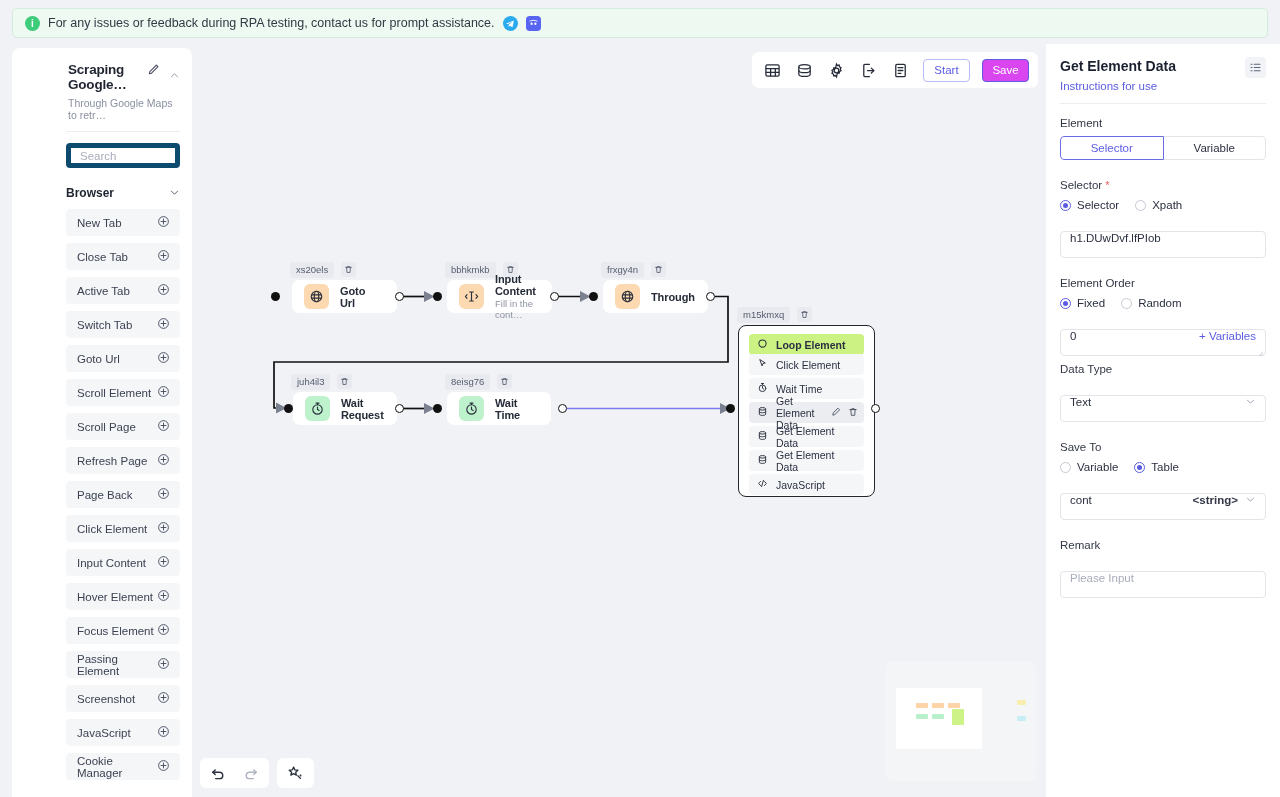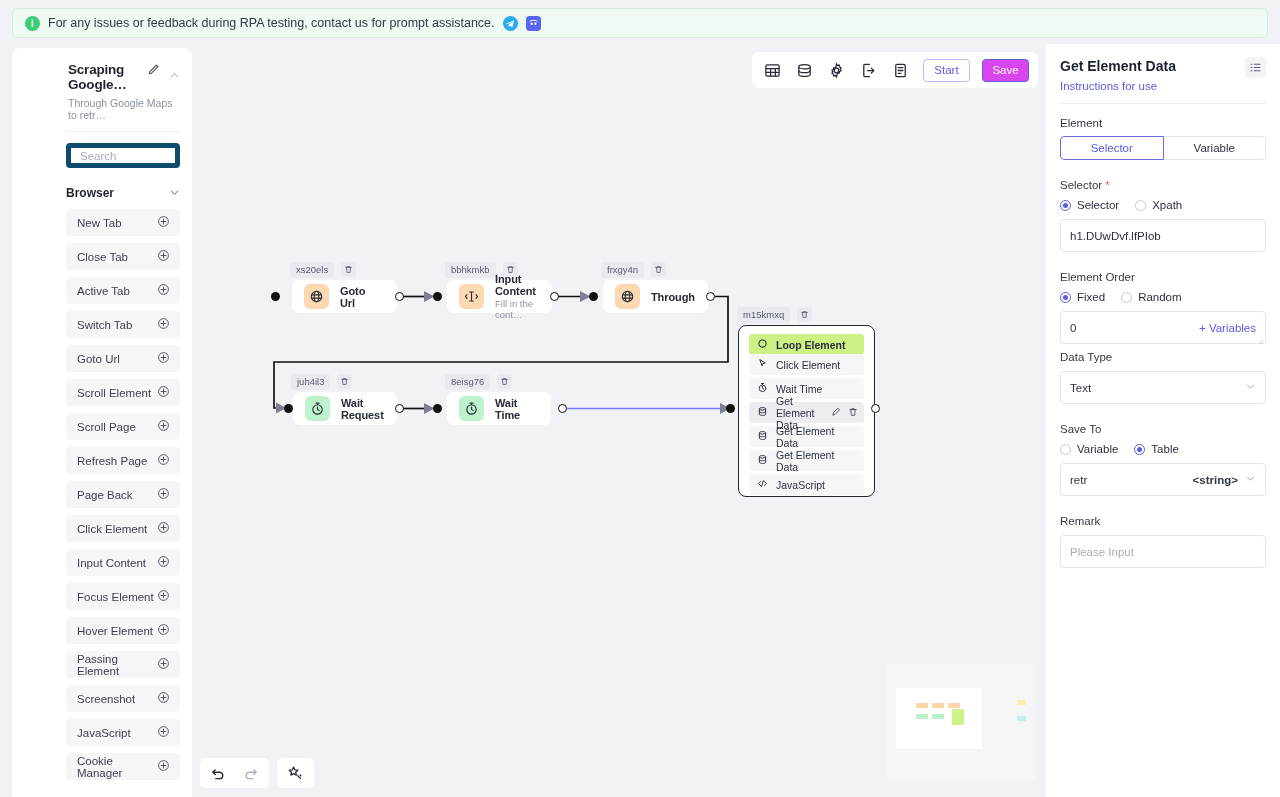--- a/index.html
+++ b/index.html
@@ -205,22 +205,22 @@
   .radio { display: flex; align-items: center; gap: 6px; cursor: pointer;
            font-size: 11.5px; color: #2b3040; }
   .rd {
     width: 11px; height: 11px; border-radius: 50%;
     border: 1.4px solid #c6c9d2; background: #fff; flex: 0 0 auto;
     display: flex; align-items: center; justify-content: center;
   }
   .rd.on { border-color: #5b5ce2; }
   .rd.on::after { content: ""; width: 5px; height: 5px; border-radius: 50%; background: #5b5ce2; }
   .p-input {
-    margin-top: 8px; height: 33px; border: 1px solid #e2e4ea; border-radius: 4px;
-    display: flex; align-items: center; padding: 0 9px;
+    margin-top: 20px; height: 27px; border: 1px solid #e2e4ea; border-radius: 4px;
+    display: flex; padding: 0 9px;
     font-size: 11.5px; color: #2b3040; background: #fff; position: relative;
   }
   .p-input .ph { color: #a8adbb; }
   .p-input .right-link { margin-left: auto; color: #5b5ce2; font-size: 11.5px; cursor: pointer; }
   .p-input .right-tag { margin-left: auto; color: #333846; font-size: 11.5px; font-weight: bold; }
   .p-input .chev { margin-left: 7px; }
   .resize-grip {
     position: absolute; right: 1px; bottom: 1px; width: 7px; height: 7px;
     cursor: nwse-resize;
   }
@@ -349,28 +349,28 @@
           </svg></span>
       </div>
       <div class="sb-item">
         <span class="sb-item-label">Input Content</span>
         <span class="plus-ico"><svg width="13" height="13" viewBox="0 0 16 16" fill="none" stroke="#4a5264" stroke-width="1.2">
             <circle cx="8" cy="8" r="6"></circle>
             <path d="M8 5v6M5 8h6" stroke-linecap="round"></path>
           </svg></span>
       </div>
       <div class="sb-item">
+        <span class="sb-item-label">Hover Element</span>
+        <span class="plus-ico"><svg width="13" height="13" viewBox="0 0 16 16" fill="none" stroke="#4a5264" stroke-width="1.2">
+            <circle cx="8" cy="8" r="6"></circle>
+            <path d="M8 5v6M5 8h6" stroke-linecap="round"></path>
+          </svg></span>
+      </div>
+      <div class="sb-item">
         <span class="sb-item-label">Focus Element</span>
-        <span class="plus-ico"><svg width="13" height="13" viewBox="0 0 16 16" fill="none" stroke="#4a5264" stroke-width="1.2">
-            <circle cx="8" cy="8" r="6"></circle>
-            <path d="M8 5v6M5 8h6" stroke-linecap="round"></path>
-          </svg></span>
-      </div>
-      <div class="sb-item">
-        <span class="sb-item-label">Hover Element</span>
         <span class="plus-ico"><svg width="13" height="13" viewBox="0 0 16 16" fill="none" stroke="#4a5264" stroke-width="1.2">
             <circle cx="8" cy="8" r="6"></circle>
             <path d="M8 5v6M5 8h6" stroke-linecap="round"></path>
           </svg></span>
       </div>
       <div class="sb-item">
         <span class="sb-item-label">Passing Element</span>
         <span class="plus-ico"><svg width="13" height="13" viewBox="0 0 16 16" fill="none" stroke="#4a5264" stroke-width="1.2">
             <circle cx="8" cy="8" r="6"></circle>
             <path d="M8 5v6M5 8h6" stroke-linecap="round"></path>
@@ -753,21 +753,21 @@
     <span class="radio">
       <span class="rd"></span>
       <span>Variable</span>
     </span>
     <span class="radio">
       <span class="rd on"></span>
       <span>Table</span>
     </span>
   </div>
   <div class="p-input">
-    <span>retr</span>
+    <span>cont</span>
     <span class="right-tag">&lt;string&gt;</span>
     <span class="chev">
       <svg width="11" height="11" viewBox="0 0 16 16" fill="none" stroke="#9aa0ae" stroke-width="1.4" stroke-linecap="round" stroke-linejoin="round">
           <path d="M3.5 6L8 10.5 12.5 6"></path>
         </svg>
     </span>
   </div>
 
   <div class="p-label" style="margin-top:19px">Remark</div>
   <div class="p-input">

